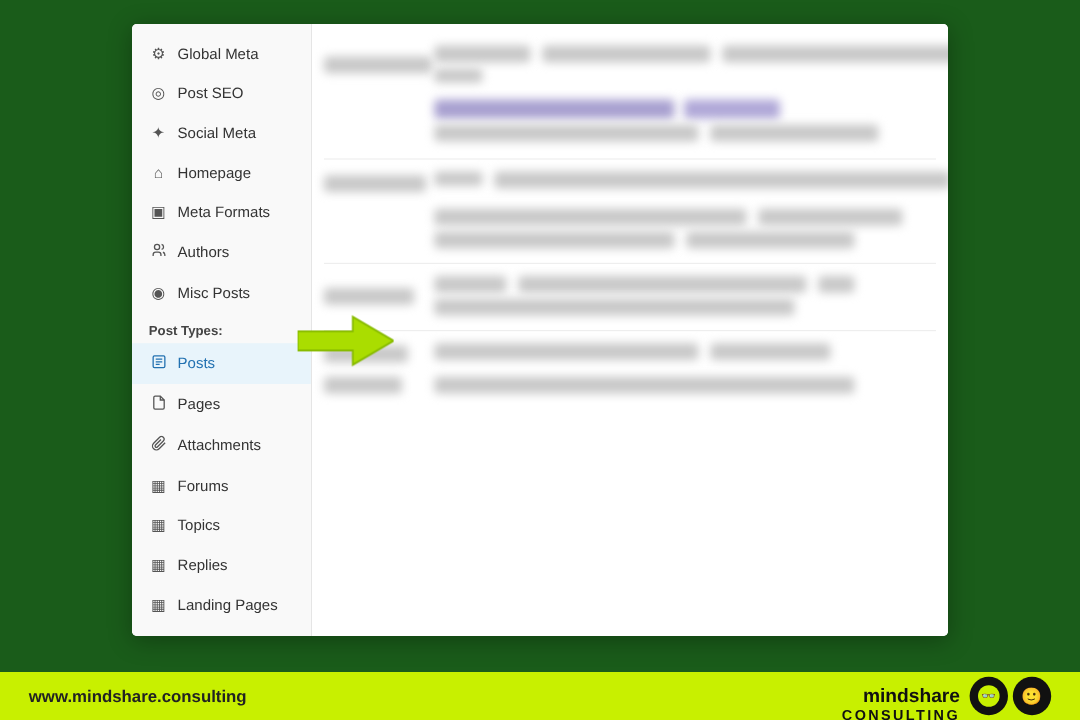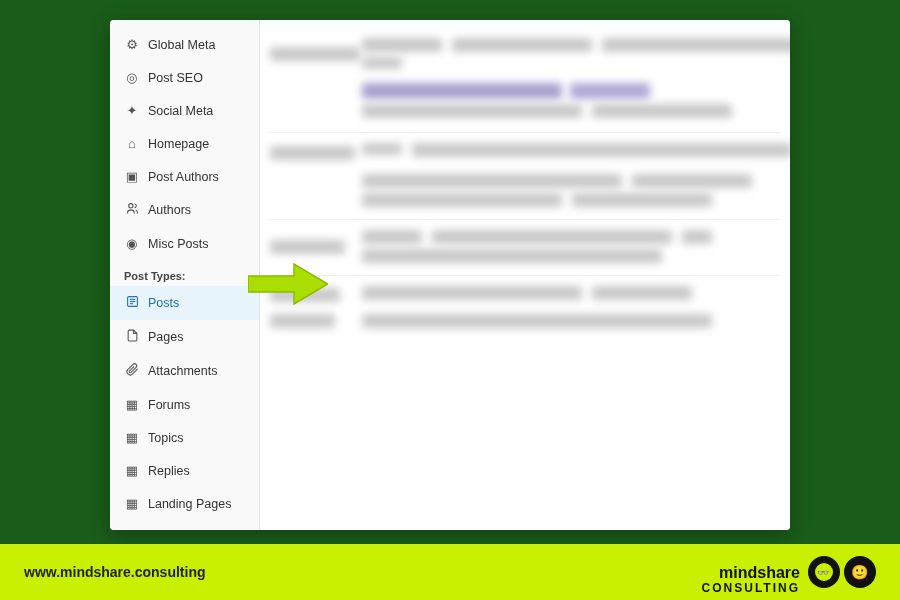--- a/index.html
+++ b/index.html
@@ -11,21 +11,21 @@
       overflow: hidden;
       position: relative;
     }
 
     
     .footer-bar {
       position: absolute;
       bottom: 0;
       left: 0;
       width: 100%;
-      height: 56px;
+      height: 40px;
       background-color: #c8f000;
       display: flex;
       align-items: center;
       justify-content: space-between;
       padding: 0 24px;
       z-index: 10;
     }
     .footer-url {
       font-size: 14px;
       font-weight: 600;
@@ -163,21 +163,21 @@
     <div class="sidebar-item">
       <span class="item-icon">✦</span>
       <span>Social Meta</span>
     </div>
     <div class="sidebar-item">
       <span class="item-icon">⌂</span>
       <span>Homepage</span>
     </div>
     <div class="sidebar-item">
       <span class="item-icon">▣</span>
-      <span>Post Authors</span>
+      <span>Meta Formats</span>
     </div>
     <div class="sidebar-item">
       <span class="item-icon">
         <svg width="13" height="13" viewBox="0 0 24 24" fill="none" stroke="#555" stroke-width="2">
           <circle cx="9" cy="7" r="4"></circle>
             <path d="M3 21v-2a4 4 0 0 1 4-4h4a4 4 0 0 1 4 4v2"></path>
           <path d="M16 3.13a4 4 0 0 1 0 7.75"></path>
           <path d="M21 21v-2a4 4 0 0 0-3-3.85"></path>
         </svg>
       </span>

